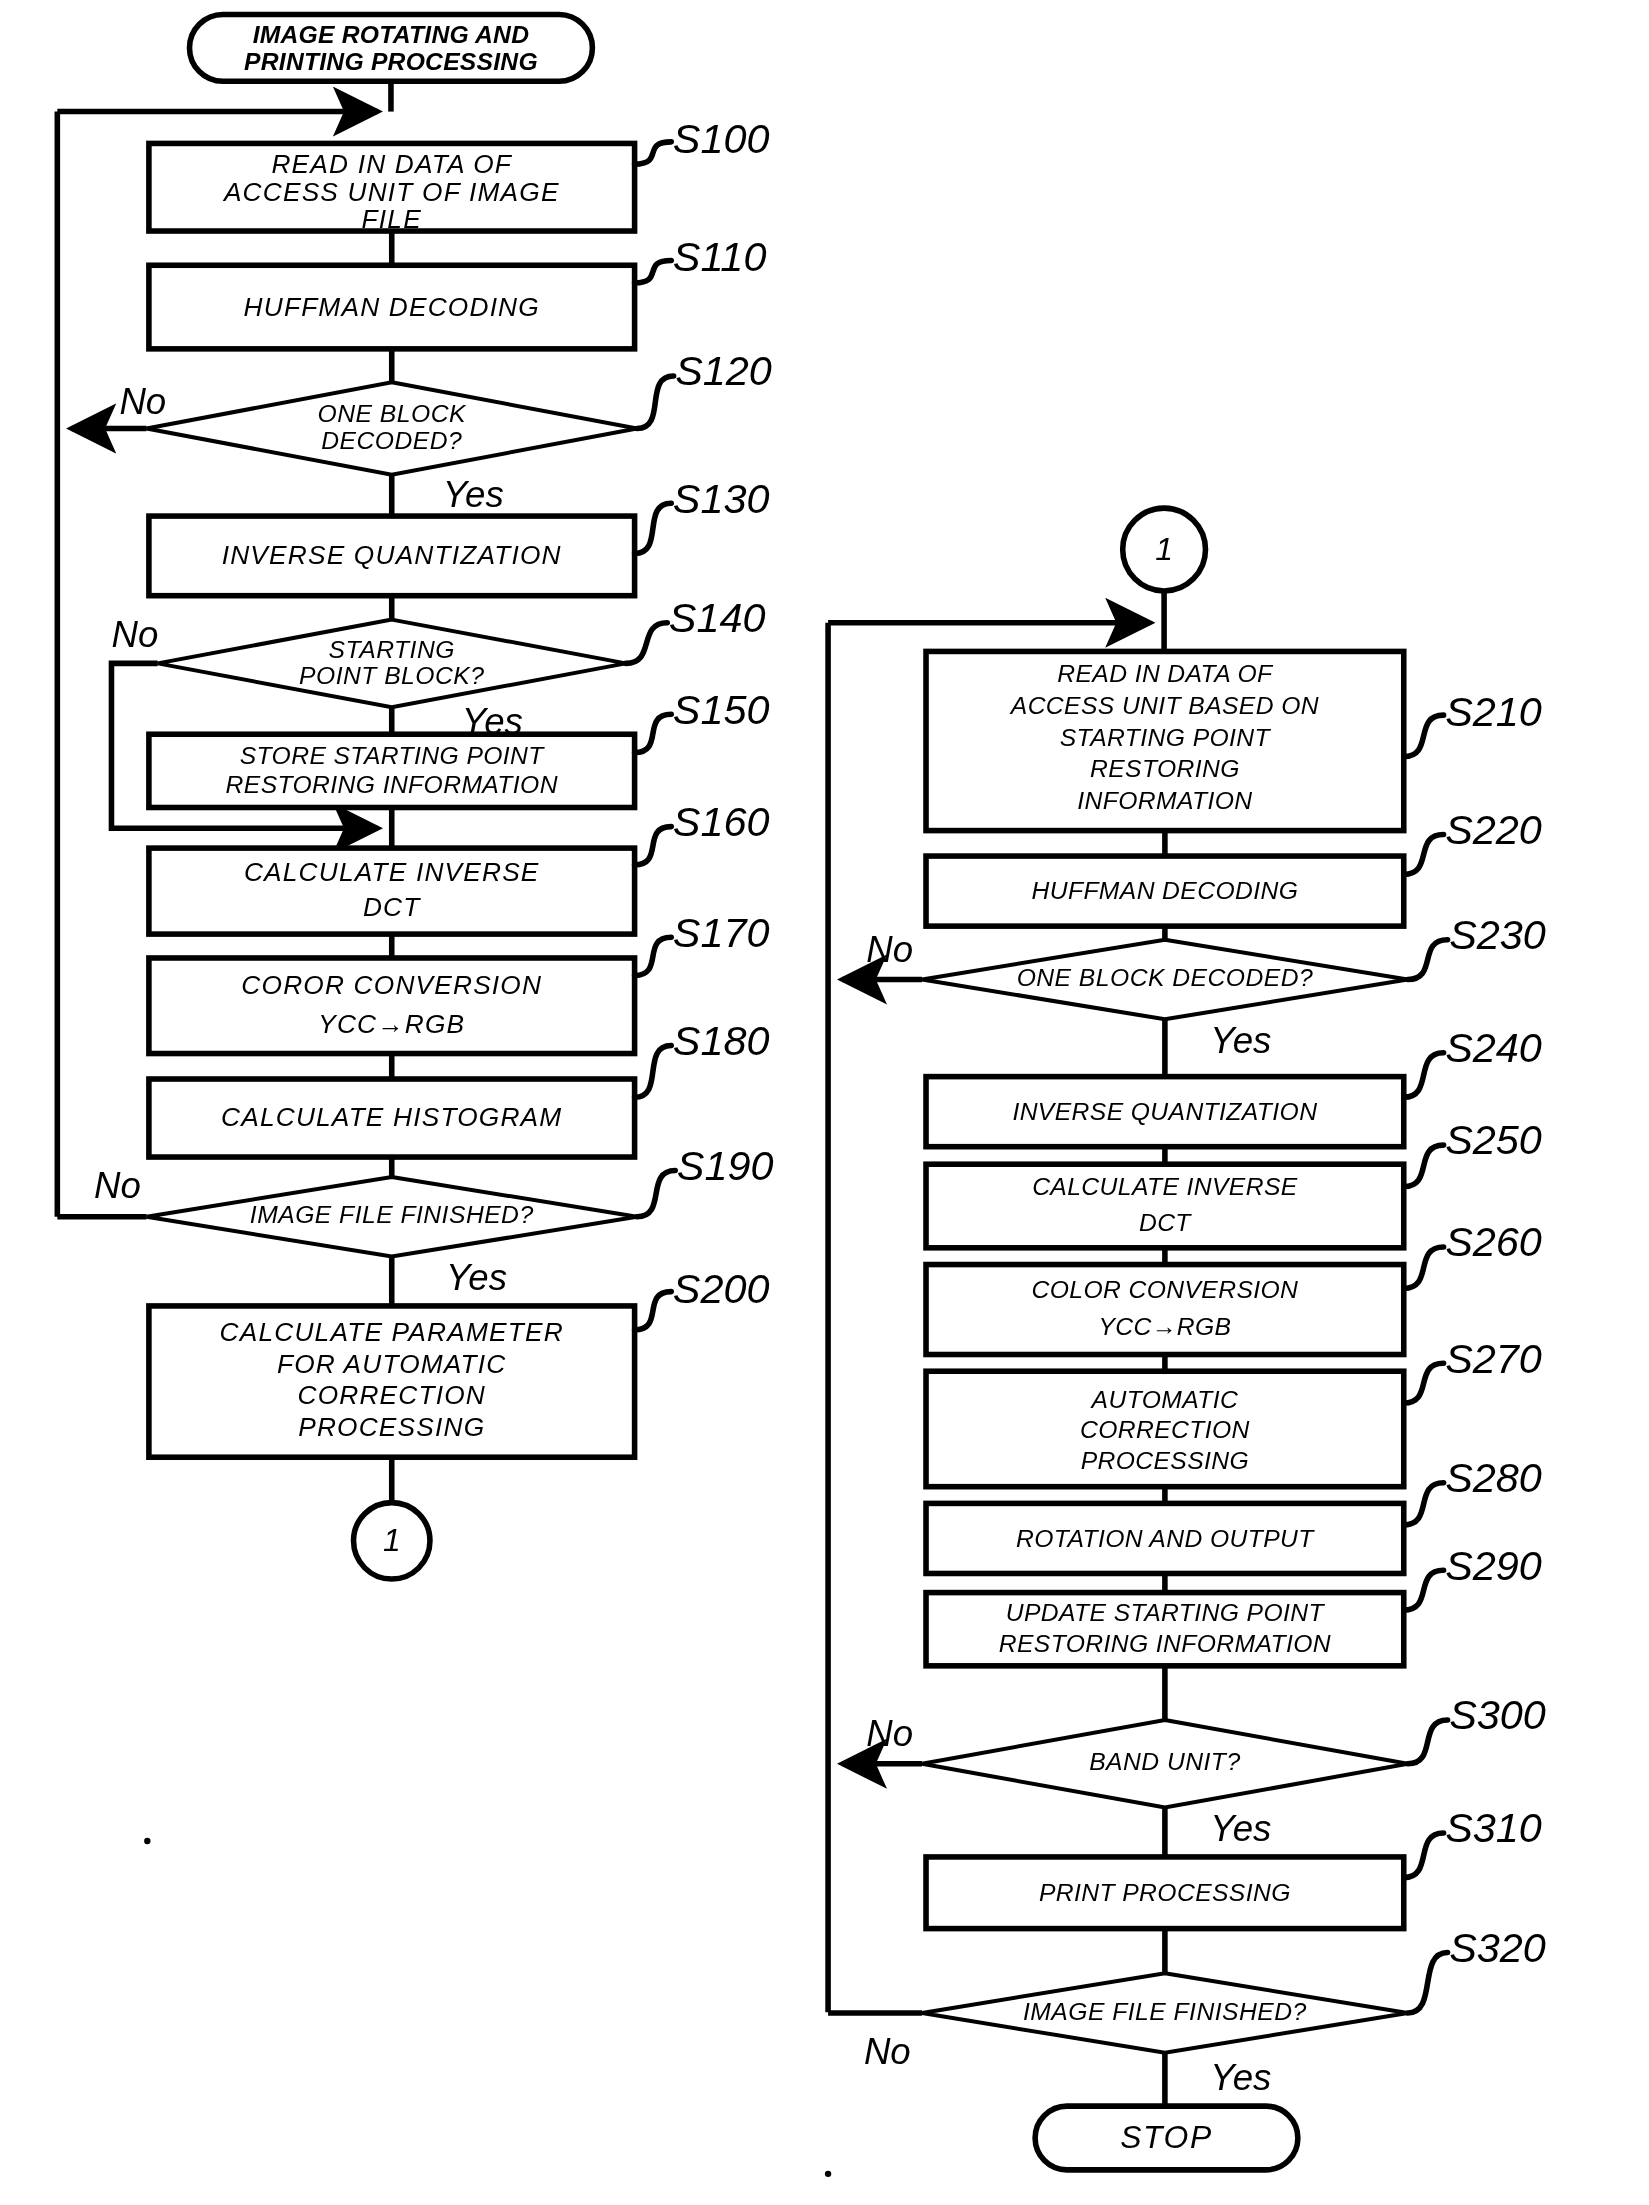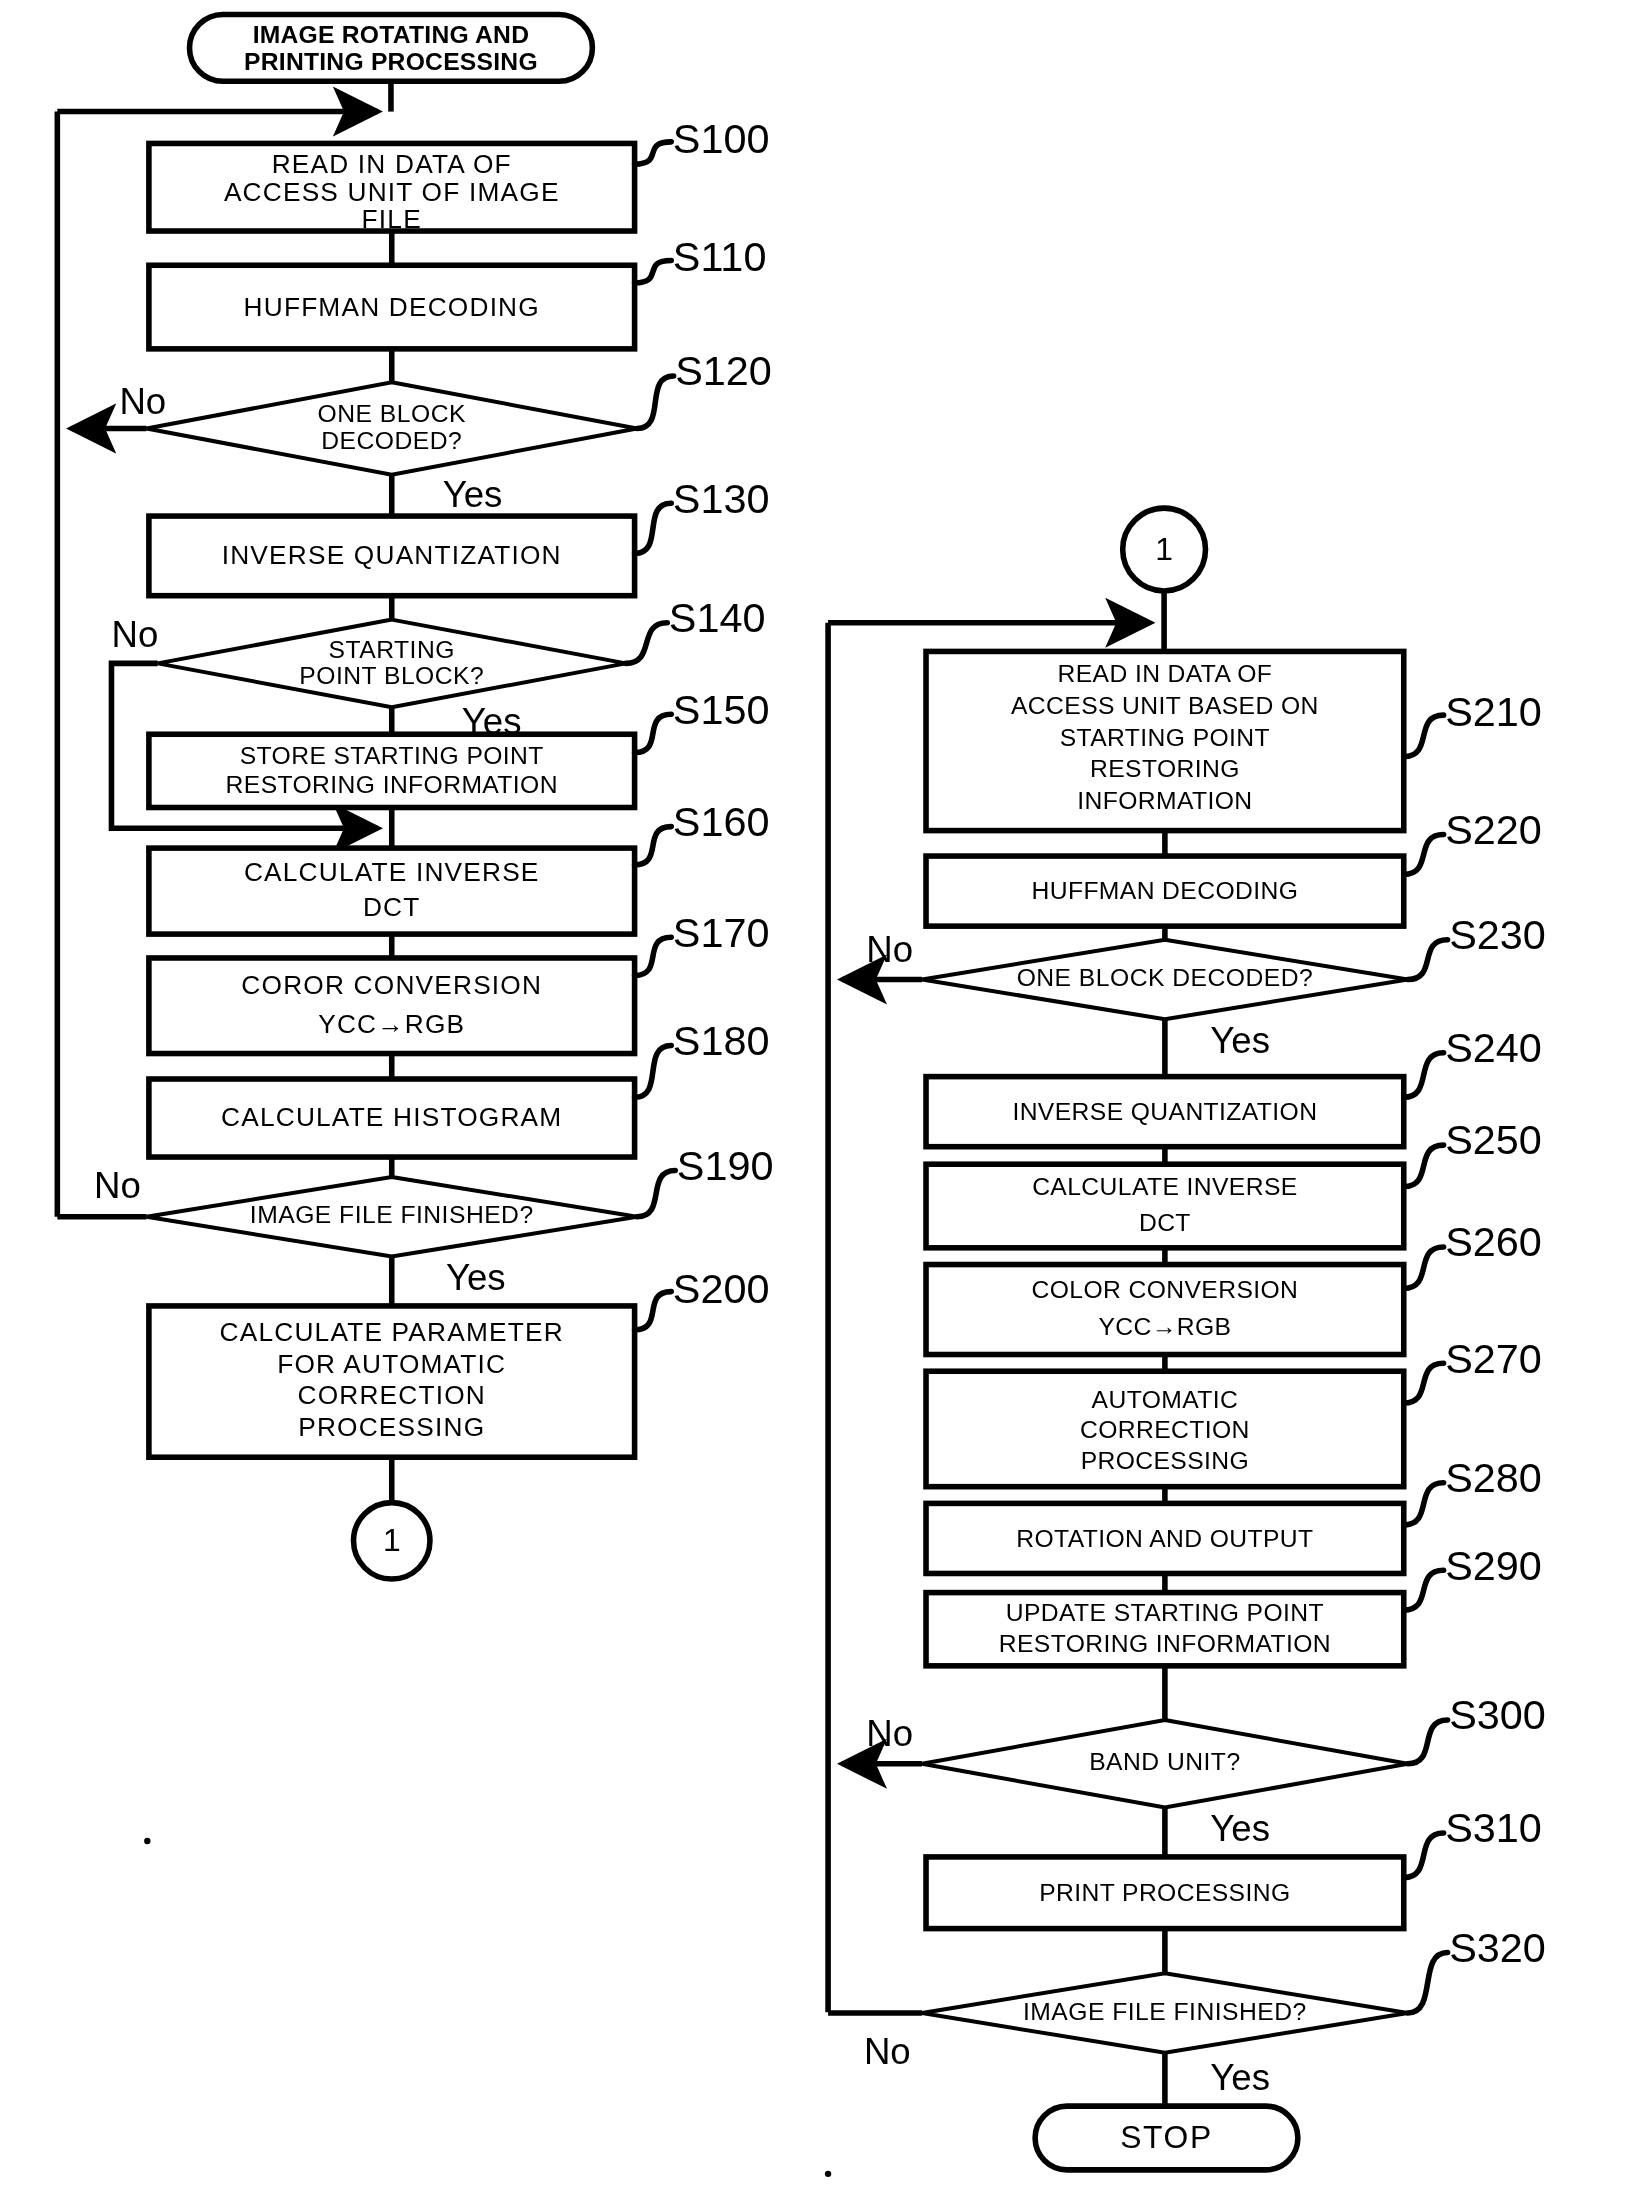--- a/index.html
+++ b/index.html
@@ -6,20 +6,21 @@
     margin: 0;
     padding: 0;
     background: #ffffff;
   }
   #page {
     position: relative;
     width: 1459px;
     height: 2205px;
     background: #ffffff;
     font-family: "Liberation Sans", sans-serif;
+    font-style: italic;
   }
   svg.flow {
     position: absolute;
     top: 0;
     left: 0;
     width: 1649px;
     height: 2205px;
   }
   .shape { fill: #ffffff; stroke: #000000; stroke-width: 7; }
   .shape-thin { fill: #ffffff; stroke: #000000; stroke-width: 5; }

